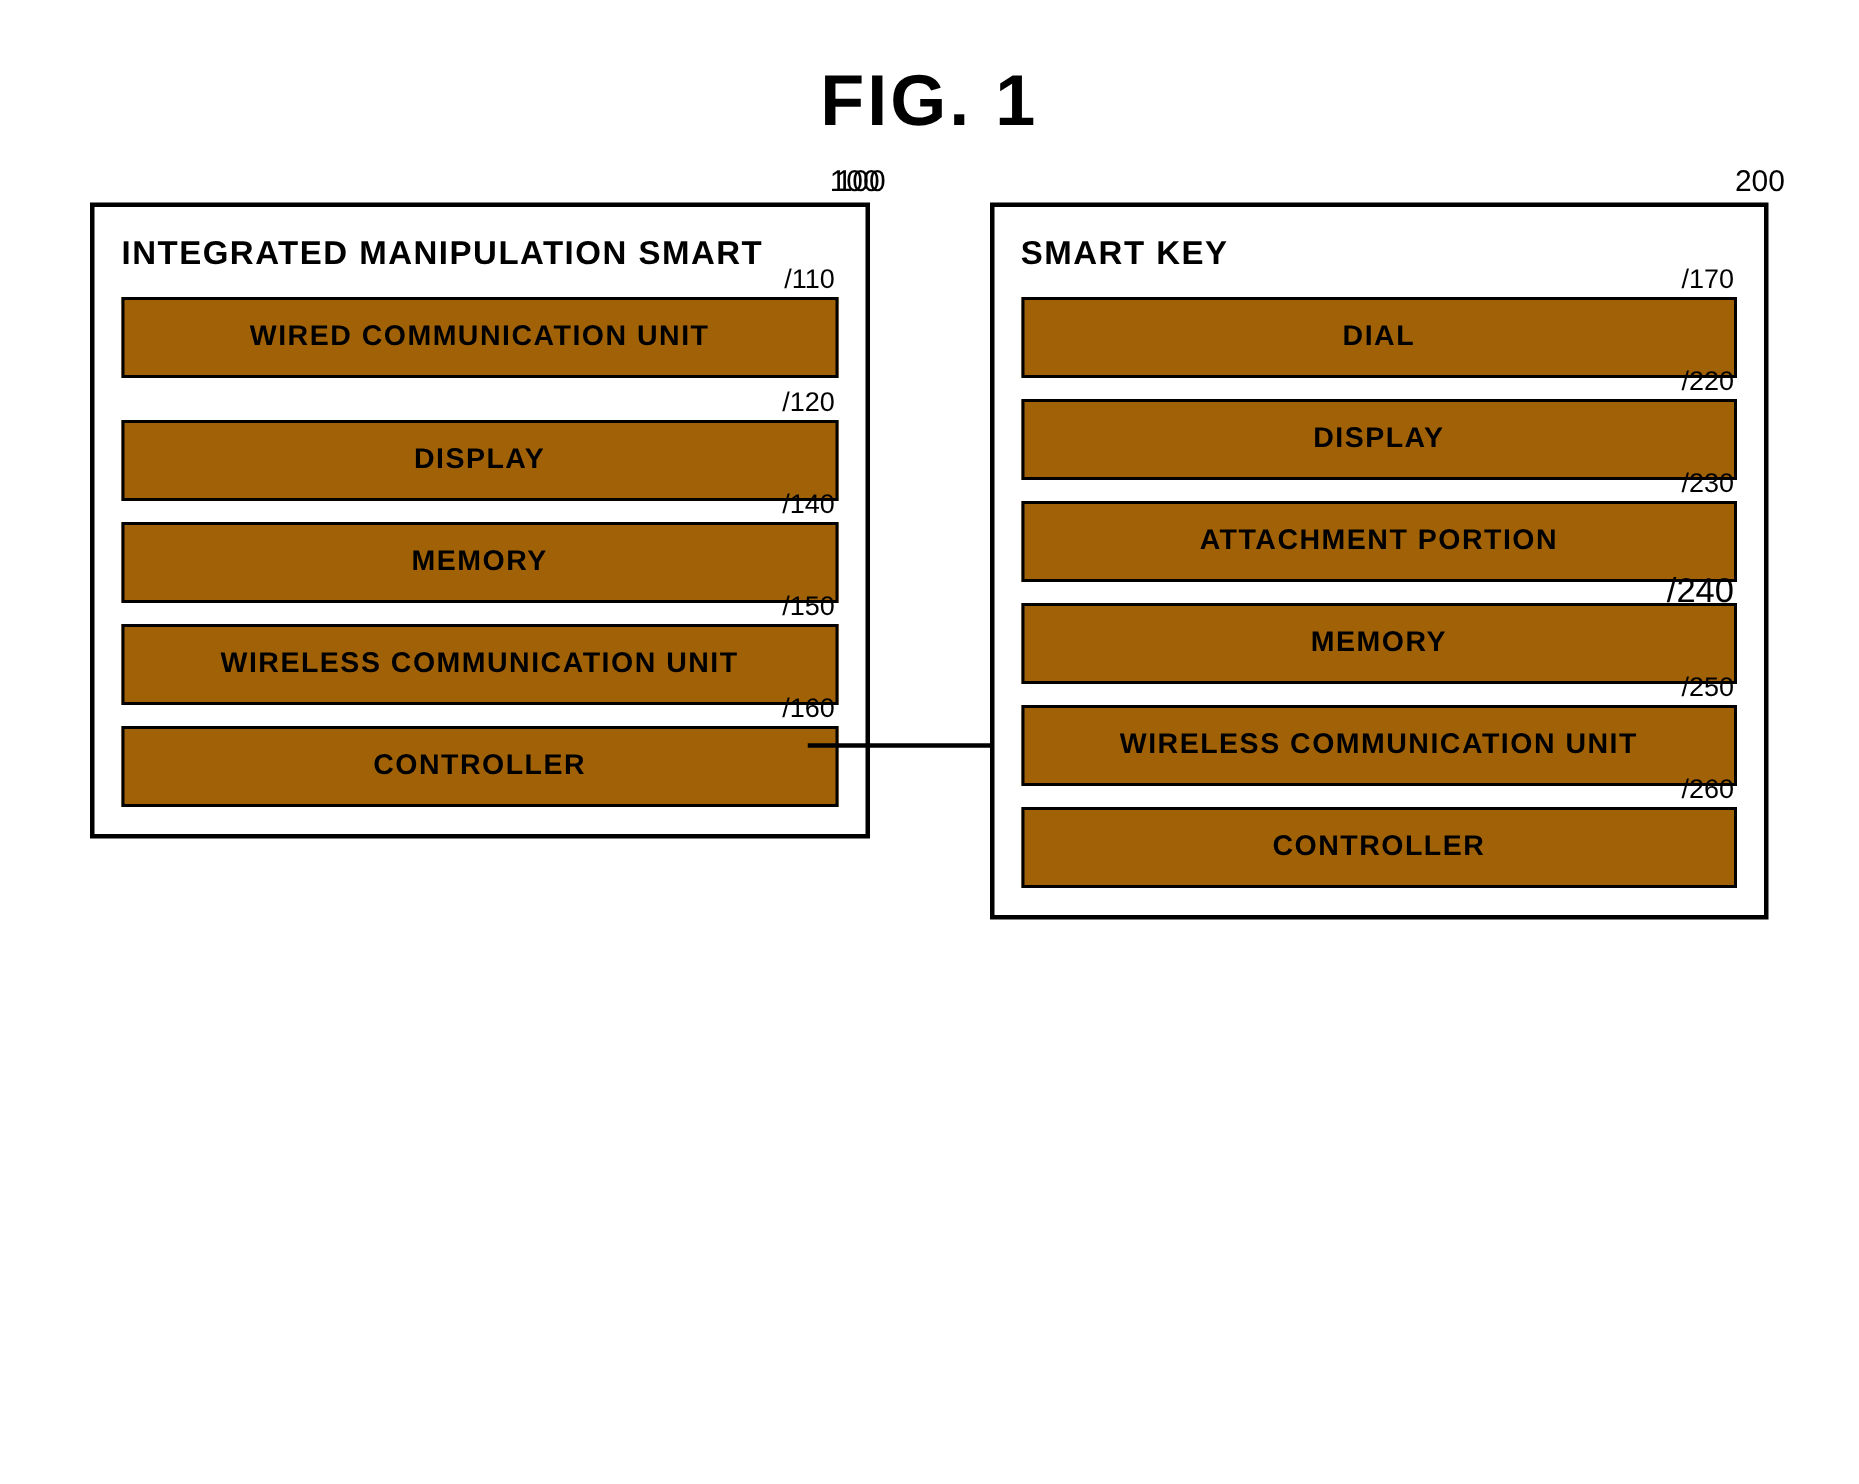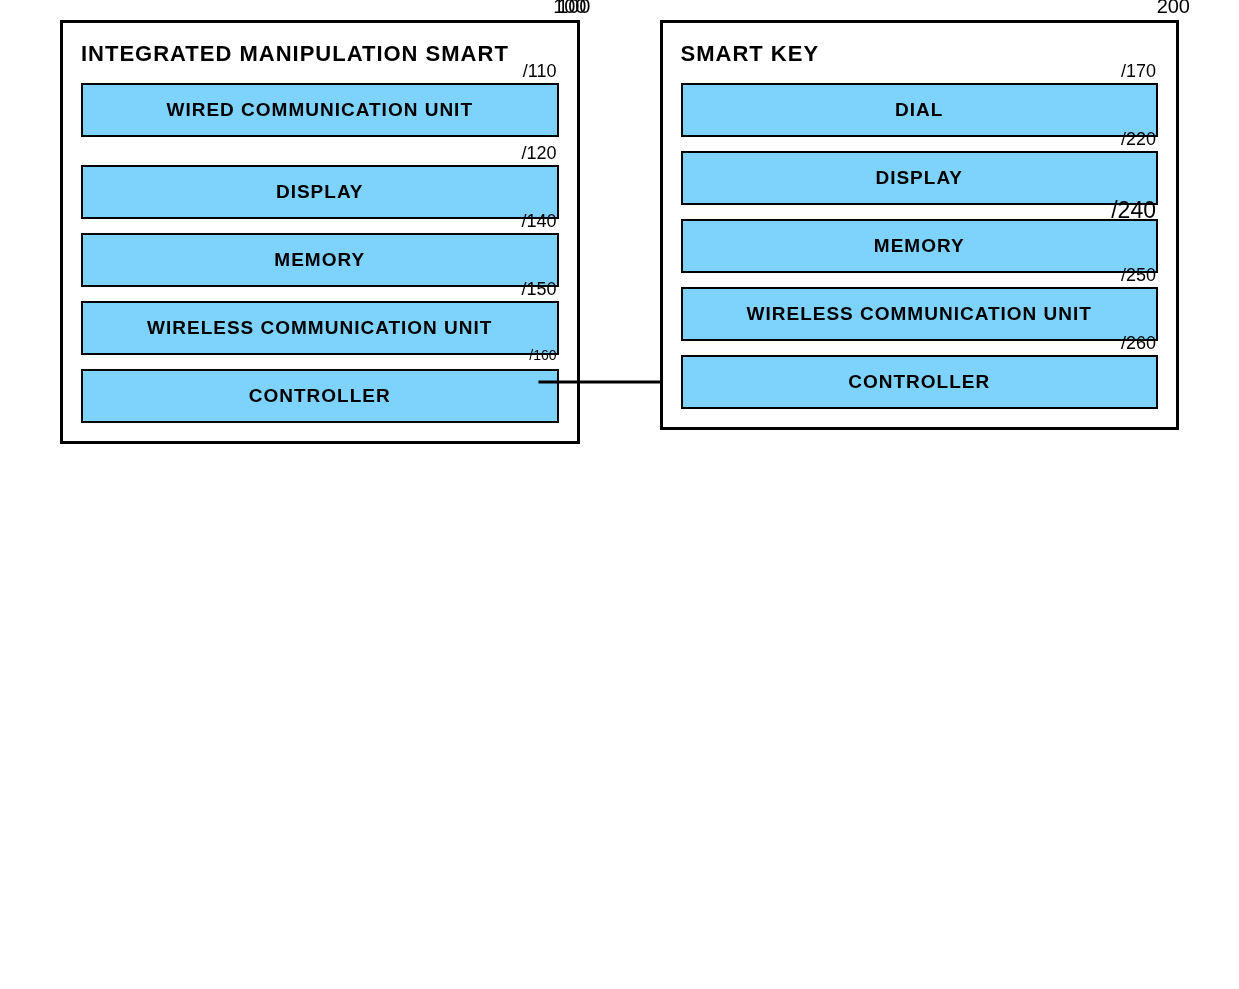--- a/index.html
+++ b/index.html
@@ -78,27 +78,28 @@
       margin-bottom: 14px;
     }
 
     .component-box {
       border: 2.5px solid #000;
       padding: 14px 10px;
       text-align: center;
       font-size: 19px;
       font-weight: bold;
       letter-spacing: 1px;
-      background: #7dd3fc;
+      background: #a16207;
     }
   </style>
 </head>
 <body>
 
 <div class="page-container">
+  <h1 class="fig-title">FIG. 1</h1>
 
   <div class="diagram-area" style="position: relative;">
 
     <div class="unit-box" style="position:relative;">
       <span class="ref-number unit-ref" style="top:-28px; right:-10px; font-size:20px;">100</span>
       <div style="position:absolute; top:-28px; right:-14px; font-size:20px;">100</div>
       <div class="unit-label">INTEGRATED MANIPULATION SMART</div>
 
       <div class="component-wrapper" style="position:relative;">
         <div style="position:absolute; top:-22px; right:2px; font-size:18px;">/110</div>
@@ -117,39 +118,43 @@
       </div>
 
       <div class="component-wrapper" style="position:relative;">
         <div style="position:absolute; top:-22px; right:2px; font-size:18px;">/150</div>
         <div class="component-box" style="position:relative;">
           WIRELESS COMMUNICATION UNIT
         </div>
       </div>
 
       <div class="component-wrapper" style="position:relative; margin-bottom:0;">
-        <div style="position:absolute; top:-22px; right:2px; font-size:14px;">/160</div>
+        <div style="position:absolute; top:-22px; right:2px; font-size:18px;">/160</div>
         <div class="component-box">CONTROLLER</div>
       </div>
     </div>
 
     <div class="unit-box" style="position:relative;">
       <div style="position:absolute; top:-28px; right:-14px; font-size:20px;">200</div>
       <div class="unit-label">SMART KEY</div>
 
       <div class="component-wrapper" style="position:relative;">
         <div style="position:absolute; top:-22px; right:2px; font-size:18px;">/170</div>
         <div class="component-box">DIAL</div>
       </div>
 
       <div class="component-wrapper" style="position:relative;">
         <div style="position:absolute; top:-22px; right:2px; font-size:18px;text-align:right;">/220</div>
         <div class="component-box">DISPLAY</div>
       </div>
 
+      <div class="component-wrapper" style="position:relative;">
+        <div style="position:absolute; top:-22px; right:2px; font-size:18px;">/230</div>
+        <div class="component-box">ATTACHMENT PORTION</div>
+      </div>
 
       <div class="component-wrapper" style="position:relative;">
         <div style="position:absolute; top:-22px; right:2px; font-size:23px;">/240</div>
         <div class="component-box">MEMORY</div>
       </div>
 
       <div class="component-wrapper" style="position:relative;">
         <div style="position:absolute; top:-22px; right:2px; font-size:18px;">/250</div>
         <div class="component-box">WIRELESS COMMUNICATION UNIT</div>
       </div>

